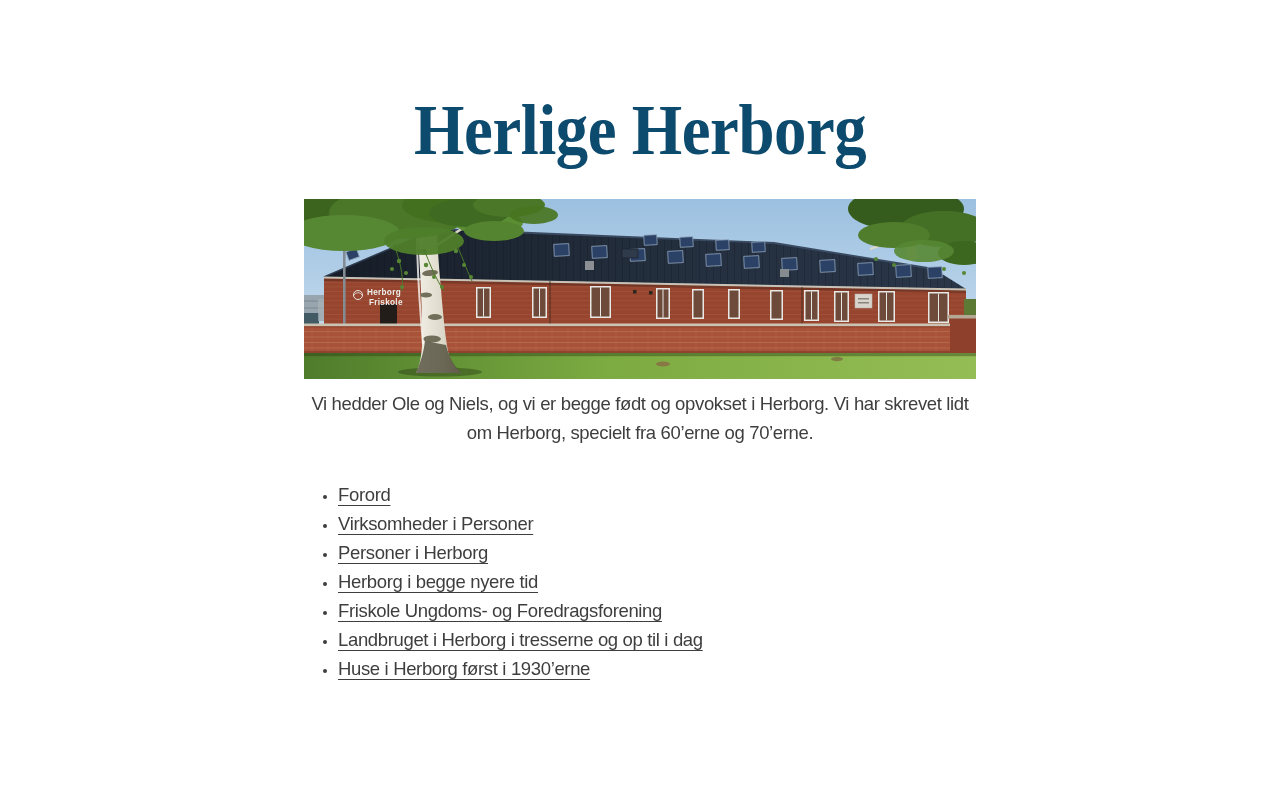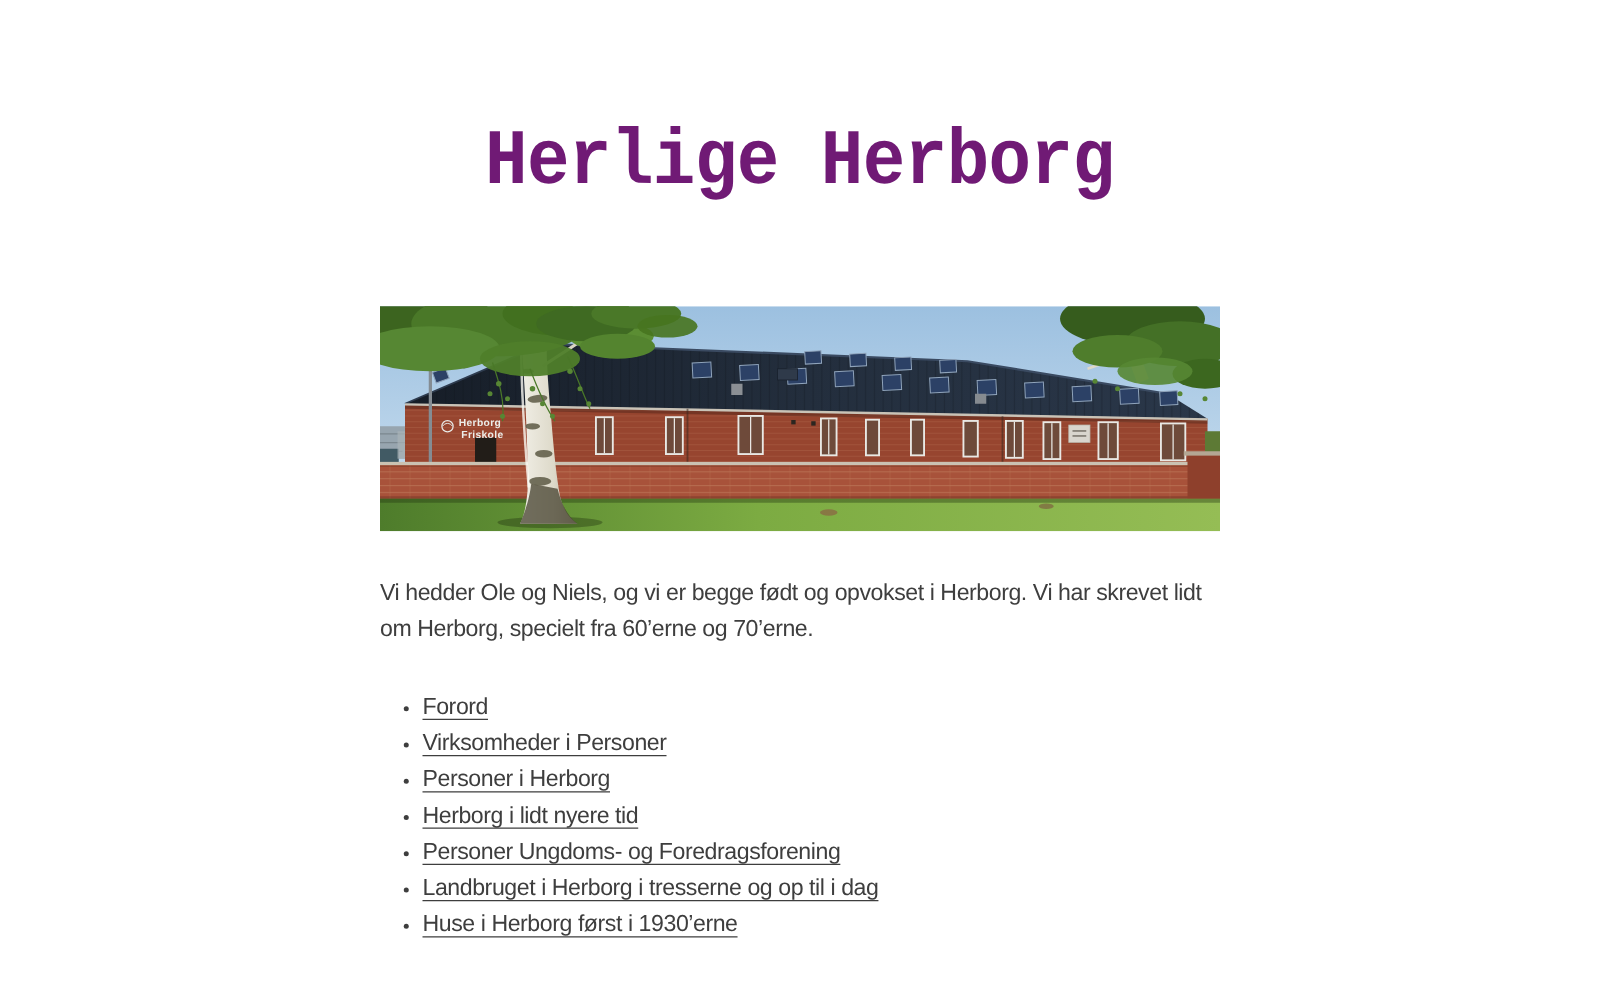--- a/index.html
+++ b/index.html
@@ -11,45 +11,46 @@
     font-family: "Liberation Sans", "DejaVu Sans", sans-serif;
     font-stretch: semi-condensed;
     color: #3e3e3e;
   }
   .content {
     width: 672px;
     margin: 0 auto;
   }
   h1.page-title {
     margin: 94px 0 0 0;
-    font-family: Liberation Mono, monospace;
+    font-family: Liberation Serif, serif;
     font-weight: 700;
-    font-size: 63px;
+    font-size: 72px;
     line-height: 72px;
-    color: #701a75;
+    color: #0c4a6e;
     text-align: center;
     white-space: nowrap;
   }
   h1.page-title .title-inner {
     display: inline-block;
     transform: scaleX(0.9);
     transform-origin: center;
     letter-spacing: -0.5px;
   }
   figure.hero {
-    margin: 79px 0 34px 0;
+    margin: 33px 0 34px 0;
     width: 672px;
-    height: 180px;
+    height: 156px;
     line-height: 0;
   }
   p {
     margin: 0 0 29px 0;
     font-size: 18.5px;
     line-height: 29px;
     letter-spacing: -0.35px;
+    text-align: center;
   }
   ul.topic-list {
     margin: 33px 0 0 0;
     padding: 0 0 0 34px;
     list-style: disc;
   }
   ul.topic-list li {
     margin: 0;
     font-size: 18.5px;
     line-height: 29px;
@@ -322,19 +323,19 @@
     </svg>
   </figure>
 
   <p>Vi hedder Ole og Niels, og vi er begge født og opvokset i Herborg. Vi har skrevet lidt om Herborg, specielt fra 60’erne og 70’erne.</p>
 
 
   <ul class="topic-list">
     <li><a class="topic-link" href="#">Forord</a></li>
     <li><a class="topic-link" href="#">Virksomheder i Personer</a></li>
     <li><a class="topic-link" href="#">Personer i Herborg</a></li>
-    <li><a class="topic-link" href="#">Herborg i lidt nyere tid</a></li>
-    <li><a class="topic-link" href="#">Personer Ungdoms- og Foredragsforening</a></li>
+    <li><a class="topic-link" href="#">Herborg i begge nyere tid</a></li>
+    <li><a class="topic-link" href="#">Friskole Ungdoms- og Foredragsforening</a></li>
     <li><a class="topic-link" href="#">Landbruget i Herborg i tresserne og op til i dag</a></li>
     <li><a class="topic-link" href="#">Huse i Herborg først i 1930’erne</a></li>
   </ul>
 
 </main>
 
 </body></html>

